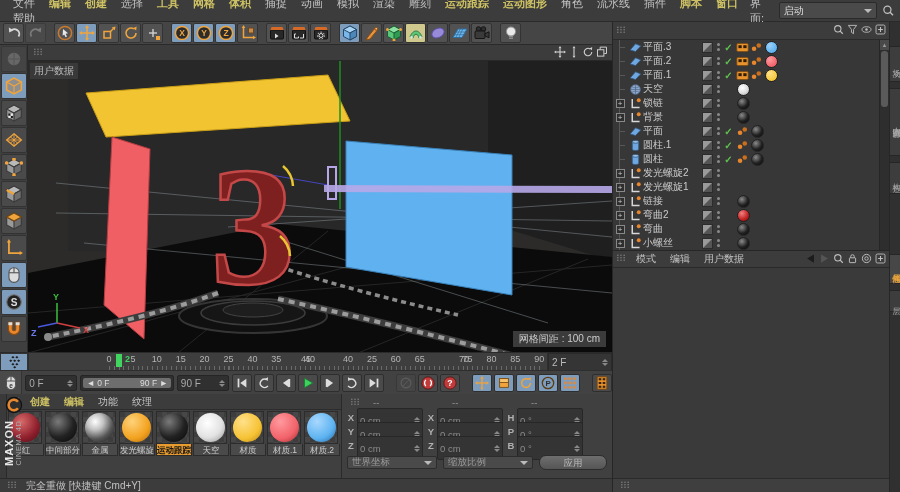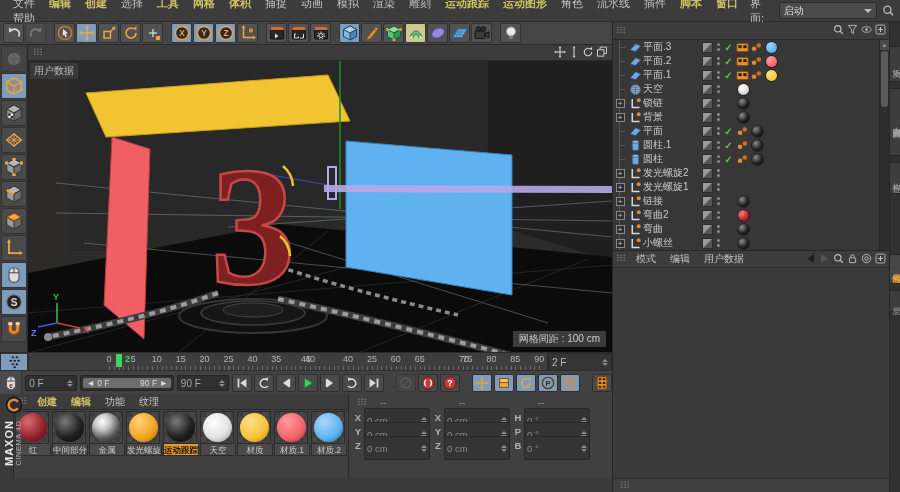--- a/index.html
+++ b/index.html
@@ -1069,23 +1069,52 @@
               <span class="cfield">
                 <span>0 °</span>
                 <span class="spin">
                   <i class="up"></i>
                   <i class="dn"></i>
                 </span>
               </span>
             </div>
           </div>
         </div>
+      <div id="coord-bottom">
+        <span class="cdrop">
+          <span>世界坐标</span>
+          <span class="dd-arrow"></span>
+        </span>
+        <span class="cdrop">
+          <span>缩放比例</span>
+          <span class="dd-arrow"></span>
+        </span>
+        <span id="apply-btn">应用</span>
+      </div>
     </div>
   </div>
 
+  <div id="statusbar" class="abs">
+    <span class="icon grip">
+        <svg viewBox="0 0 16 16" width="100%" height="100%">
+          <g fill="#8a8a8a">
+            <circle cx="3" cy="2" r="1.1"></circle>
+            <circle cx="8" cy="2" r="1.1"></circle>
+            <circle cx="13" cy="2" r="1.1"></circle>
+            <circle cx="3" cy="6" r="1.1"></circle>
+            <circle cx="8" cy="6" r="1.1"></circle>
+            <circle cx="13" cy="6" r="1.1"></circle>
+            <circle cx="3" cy="10" r="1.1"></circle>
+            <circle cx="8" cy="10" r="1.1"></circle>
+            <circle cx="13" cy="10" r="1.1"></circle>
+          </g>
+        </svg>
+      </span>
+    <span>完全重做 [快捷键 Cmd+Y]</span>
+  </div>
 
   <div id="right-panel" class="abs">
     <div id="om-header">
       <span class="icon grip">
           <svg viewBox="0 0 16 16" width="100%" height="100%">
             <g fill="#8a8a8a">
               <circle cx="3" cy="2" r="1.1"></circle>
               <circle cx="8" cy="2" r="1.1"></circle>
               <circle cx="13" cy="2" r="1.1"></circle>
               <circle cx="3" cy="6" r="1.1"></circle>

